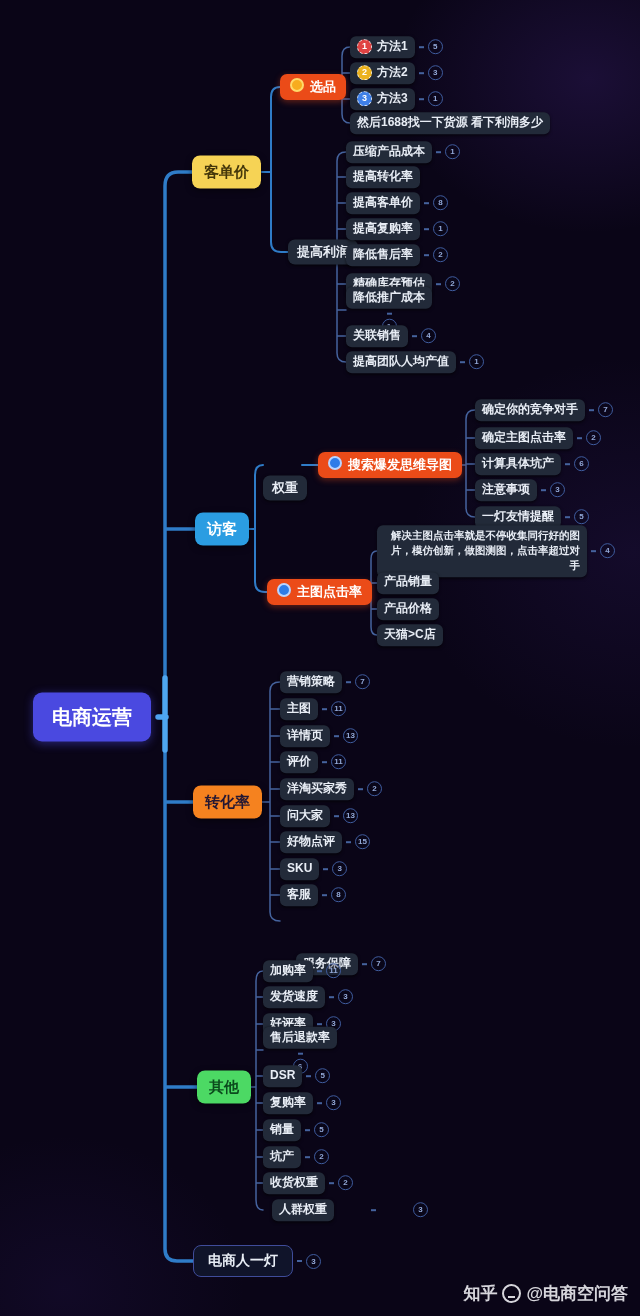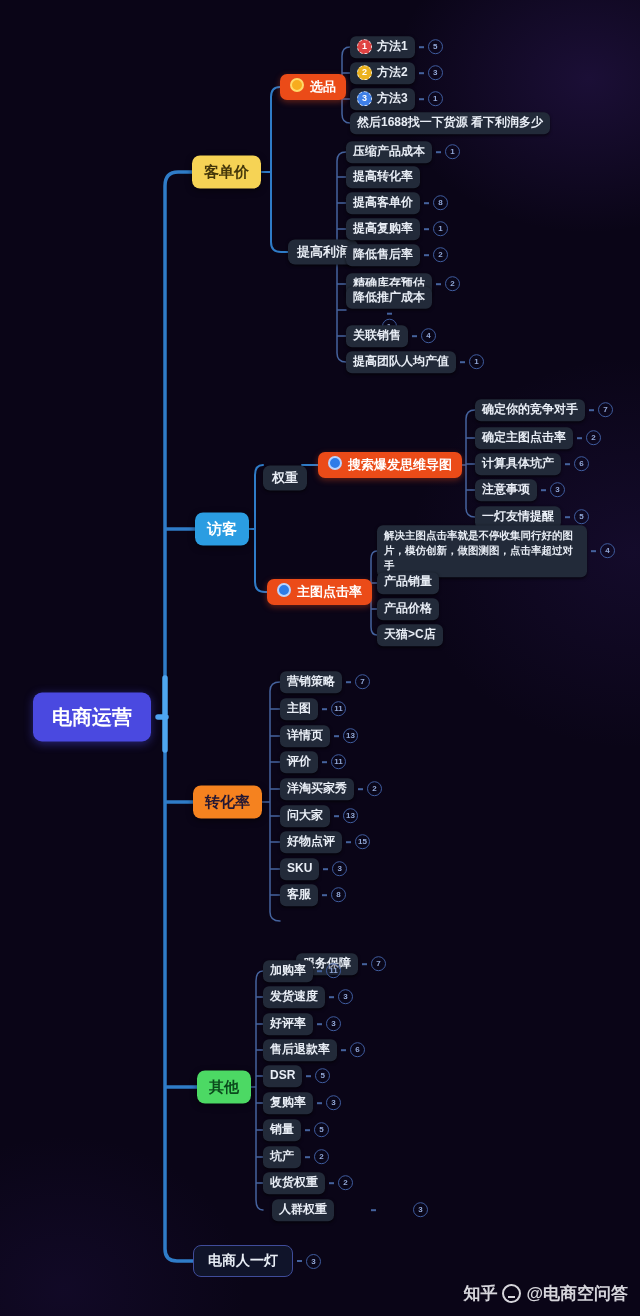--- a/index.html
+++ b/index.html
@@ -13,21 +13,21 @@
       #0a0517;
   }
   svg.wires{position:absolute;left:0;top:0;}
   .node{position:absolute;display:flex;align-items:center;gap:4px;transform:translateY(-50%);}
   .pill{
     background:#222a39;color:#e8edf5;font-size:12px;font-weight:700;
     padding:3px 7px;border-radius:6px;white-space:nowrap;line-height:1.3;
     box-shadow:0 1px 3px rgba(0,0,0,.55);display:flex;align-items:center;gap:5px;
   }
   .pill.mid{font-size:13px;padding:4px 9px;border-radius:7px;}
-  .pill.wide{white-space:normal;width:196px;text-align:left;font-size:10.5px;line-height:1.45;}
+  .pill.wide{white-space:normal;width:196px;text-align:right;font-size:10.5px;line-height:1.45;}
   .badge{
     width:15px;height:15px;border-radius:50%;border:1px solid #3f5c9e;color:#93a9d8;
     font-size:8px;font-weight:700;display:flex;align-items:center;justify-content:center;
     flex:0 0 auto;box-sizing:border-box;background:rgba(10,10,30,.3);
   }
   .dash{width:5px;height:2px;background:#45639e;flex:0 0 auto;}
   .chip{
     width:15px;height:15px;border-radius:50%;display:flex;align-items:center;justify-content:center;
     color:#fff;font-size:9px;font-weight:700;border:1.5px dashed rgba(255,255,255,.8);
     box-sizing:border-box;flex:0 0 auto;
@@ -105,21 +105,21 @@
 
   <div class="node" style="left:280px;top:87px">
     <span class="hot">
       <span class="dot orange"></span>
       <span>选品</span>
     </span>
   </div>
   <div class="node" style="left:288px;top:252px">
     <span class="pill mid">提高利润</span>
   </div>
-  <div class="node" style="left:263px;top:478px">
+  <div class="node" style="left:263px;top:488px">
     <span class="pill mid">权重</span>
   </div>
   <div class="node" style="left:318px;top:465px">
     <span class="hot">
       <span class="dot bluedot"></span>
       <span>搜索爆发思维导图</span>
     </span>
   </div>
   <div class="node" style="left:267px;top:592px">
     <span class="hot">
@@ -366,21 +366,21 @@
         <span class="dash"></span>
         <span class="badge">3</span>
       </div>
       <div class="node" style="left: 263px; top: 1024px;">
         <span class="pill">
           <span>好评率</span>
         </span>
         <span class="dash"></span>
         <span class="badge">3</span>
       </div>
-      <div class="node" style="left: 263px; top: 1050px;">
+      <div class="node" style="left: 263px; top: 1050px; flex-direction: column;">
         <span class="pill">
           <span>售后退款率</span>
         </span>
         <span class="dash"></span>
         <span class="badge">6</span>
       </div>
       <div class="node" style="left: 263px; top: 1076px;">
         <span class="pill">
           <span>DSR</span>
         </span>

